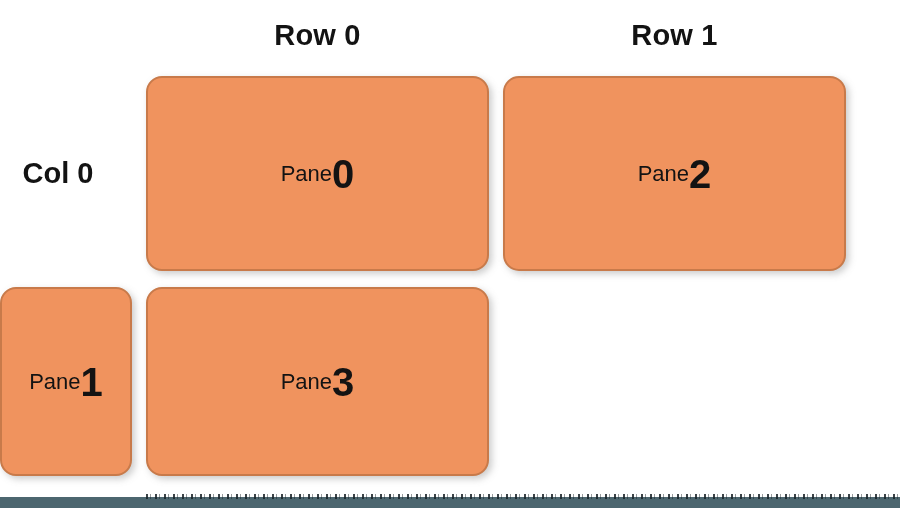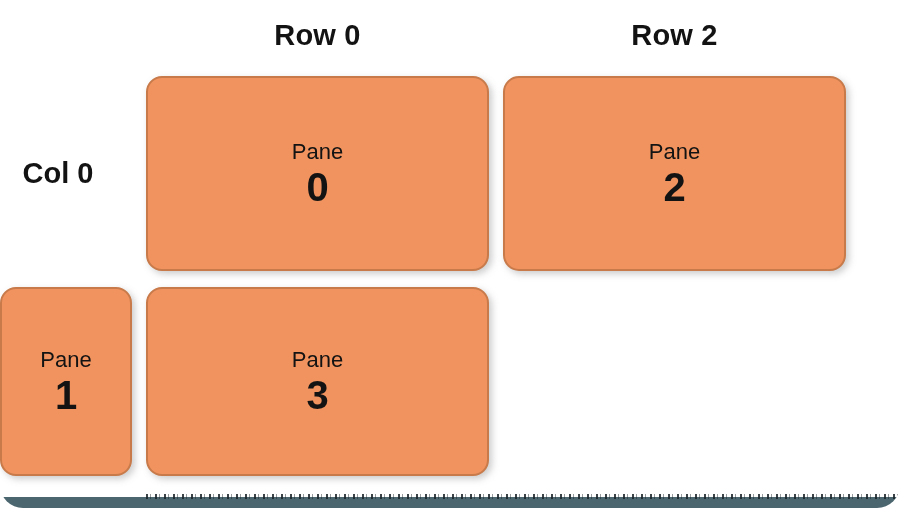--- a/index.html
+++ b/index.html
@@ -10,21 +10,20 @@
     --background:#FFFFFF;
   }
   html,body{margin:0;padding:0;background:var(--background);}
   .stage{
     position:relative;
     width:900px;height:508px;
     background:var(--background);
     overflow:hidden;
     font-family:"Liberation Sans","DejaVu Sans",sans-serif;
     color:var(--text);
-    border-radius:23px;
   }
   .layout-grid{
     position:absolute;left:0;top:0;
     display:grid;
     grid-template-columns:132px 343px 343px;
     grid-template-rows:60px 195px 189px;
     column-gap:14px;
     row-gap:16px;
   }
   .col-header{
@@ -36,21 +35,21 @@
   .row-label{
     display:flex;align-items:center;justify-content:center;
     padding-right:16px;
     font-size:29px;font-weight:bold;text-align:center;
   }
   .pane{
     background:var(--pane-fill);
     border:2px solid var(--pane-border);
     border-radius:16px;
     box-shadow:3px 3px 7px rgba(110,110,110,0.35);
-    display:flex;flex-direction:column;
+    display:flex;flex-direction:row;
     align-items:center;justify-content:center;
     box-sizing:border-box;
   }
   .pane-title{
     font-size:22px;
     line-height:1.25;
   }
   .pane-number{
     font-size:40px;
     font-weight:bold;
@@ -73,21 +72,21 @@
   }
 </style>
 </head>
 <body>
 
 <div class="stage">
   <div class="layout-grid">
 
     <div class="corner"></div>
     <div class="col-header">Row 0</div>
-    <div class="col-header">Row 2</div>
+    <div class="col-header">Row 1</div>
 
     <div class="row-label">Col 0</div>
     <div class="pane">
       <div class="pane-title">Pane</div>
       <div class="pane-number">0</div>
     </div>
     <div class="pane">
       <div class="pane-title">Pane</div>
       <div class="pane-number">2</div>
     </div>

